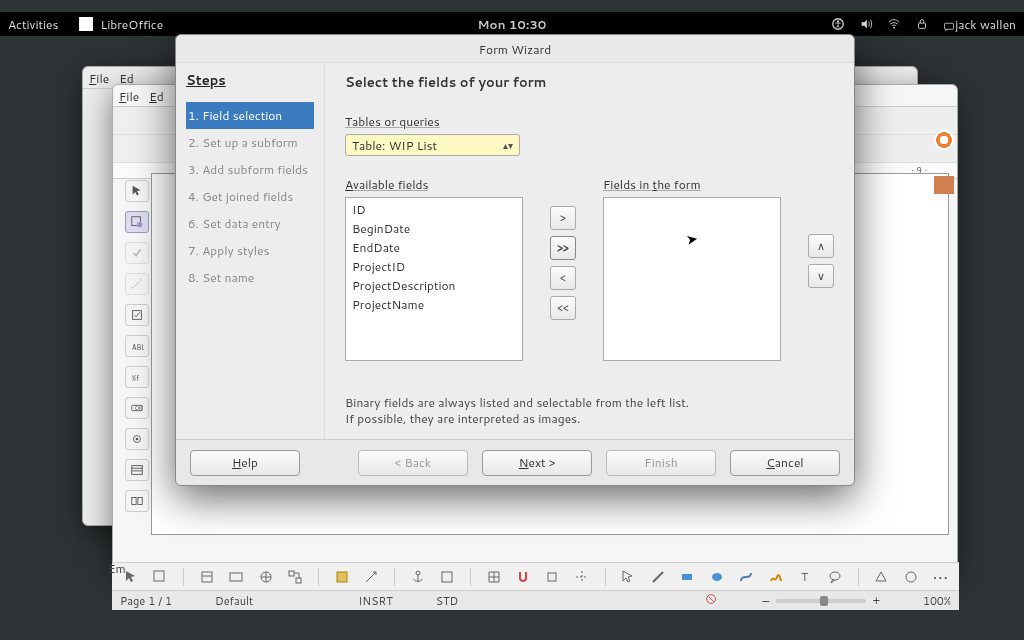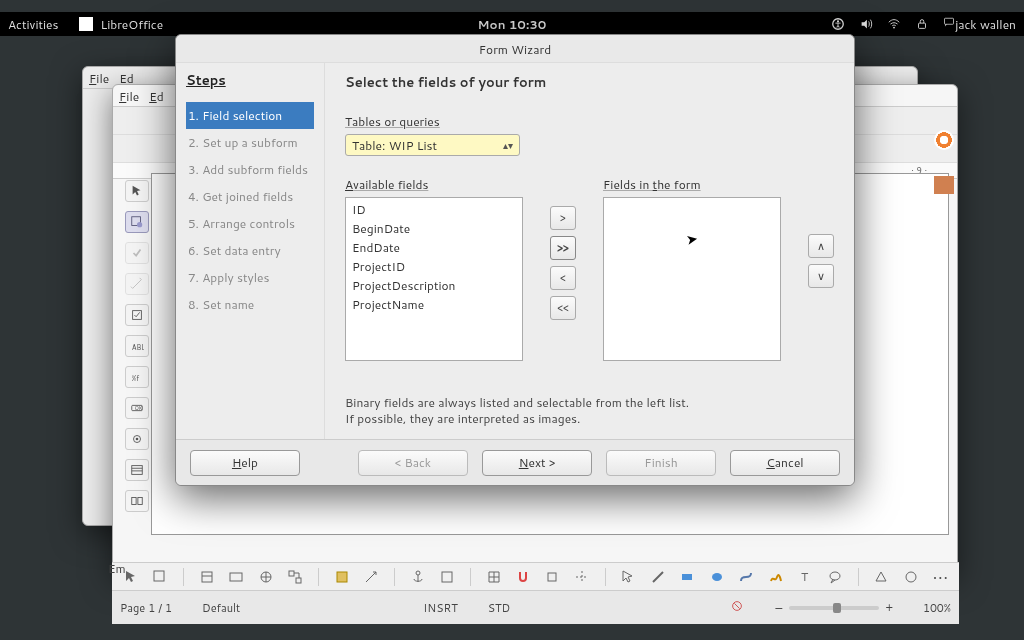--- a/index.html
+++ b/index.html
@@ -69,21 +69,21 @@
   
   .right-tools { position:absolute; top:130px; right:70px; z-index:3; display:flex; flex-direction:column; gap:26px;}
   .right-tools .ic { width:20px; height:20px; background:#f8c060; border-radius:50%;}
   .right-tools .ic2 { width:20px; height:18px; background:#d08050;}
   
   .bottom-area { position:absolute; left:112px; right:65px; bottom:32px; height:46px; z-index:3;}
   .htoolbar { height:28px; background:#f0f0f0; border-top:1px solid #ccc; display:flex; align-items:center; gap:8px; padding:0 8px;}
   .hbtn { width:22px; height:20px; display:flex; align-items:center; justify-content:center; color:#555;}
   .hbtn svg{width:16px;height:16px;}
   .hsep{ width:1px; height:18px; background:#ccc; margin:0 4px;}
-  .statusbar { height:34px; background:#e8e8e8; border-top:1px solid #ccc; font-size:11px; color:#444; display:flex; align-items:center; gap:30px; padding:0 8px;}
+  .statusbar { height:20px; background:#e8e8e8; border-top:1px solid #ccc; font-size:11px; color:#444; display:flex; align-items:center; gap:43px; padding:0 8px;}
   .statusbar .spacer{flex:1;}
   .zoom-slider { display:flex; align-items:center; gap:6px;}
   .slider-track { width:90px; height:4px; background:#ccc; position:relative; border-radius:2px;}
   .slider-thumb { position:absolute; top:-3px; left:44px; width:8px; height:10px; background:#888; border-radius:2px;}
   
   .trunc { position:absolute; left:108px; top:560px; font-size:12px; color:#444; z-index:4;}
 </style>
 </head>
 <body>
 
@@ -105,21 +105,21 @@
           <path d="M11 5c1 1 1 5 0 6M13 3c2 2 2 8 0 10" stroke="#ddd" fill="none"></path>
         </svg></span>
     <span class="panel-icon"><svg viewBox="0 0 16 16">
           <path d="M2 6c4-4 8-4 12 0M4 8c3-2 5-2 8 0M6 10c1.5-1 2.5-1 4 0" stroke="#ddd" fill="none"></path>
           <circle cx="8" cy="12" r="1" fill="#ddd"></circle>
         </svg></span>
     <span class="panel-icon"><svg viewBox="0 0 16 16">
           <rect x="4" y="7" width="8" height="6" rx="1" fill="none" stroke="#ddd"></rect>
           <path d="M6 7V5a2 2 0 014 0v2" stroke="#ddd" fill="none"></path>
         </svg></span>
-    <span style="display:flex;align-items:flex-start;">
+    <span style="display:flex;align-items:flex-end;">
       <svg width="12" height="12" viewBox="0 0 16 16">
           <rect x="2" y="3" width="12" height="8" rx="1" fill="none" stroke="#ddd"></rect>
           <path d="M5 11l-2 3v-3" fill="#ddd"></path>
         </svg>
       <span>jack wallen</span>
     </span>
   </span>
 </div>
 
 <div class="bg-window bg1">
@@ -212,21 +212,20 @@
 
 <div class="dialog">
   <div class="dialog-title">Form Wizard</div>
   <div class="dialog-body">
     <div class="steps-panel">
       <div class="steps-head">Steps</div>
       <div class="step selected">1. Field selection</div>
       <div class="step">2. Set up a subform</div>
       <div class="step">3. Add subform fields</div>
       <div class="step">4. Get joined fields</div>
-      <div class="step">5. Arrange controls</div>
       <div class="step">6. Set data entry</div>
       <div class="step">7. Apply styles</div>
       <div class="step">8. Set name</div>
     </div>
     <div class="main-panel">
       <div class="main-head">Select the fields of your form</div>
       <div class="label">Tables or queries</div>
       <div class="combo">
         <span>Table: WIP List</span>
         <span class="caret">▴▾</span>

